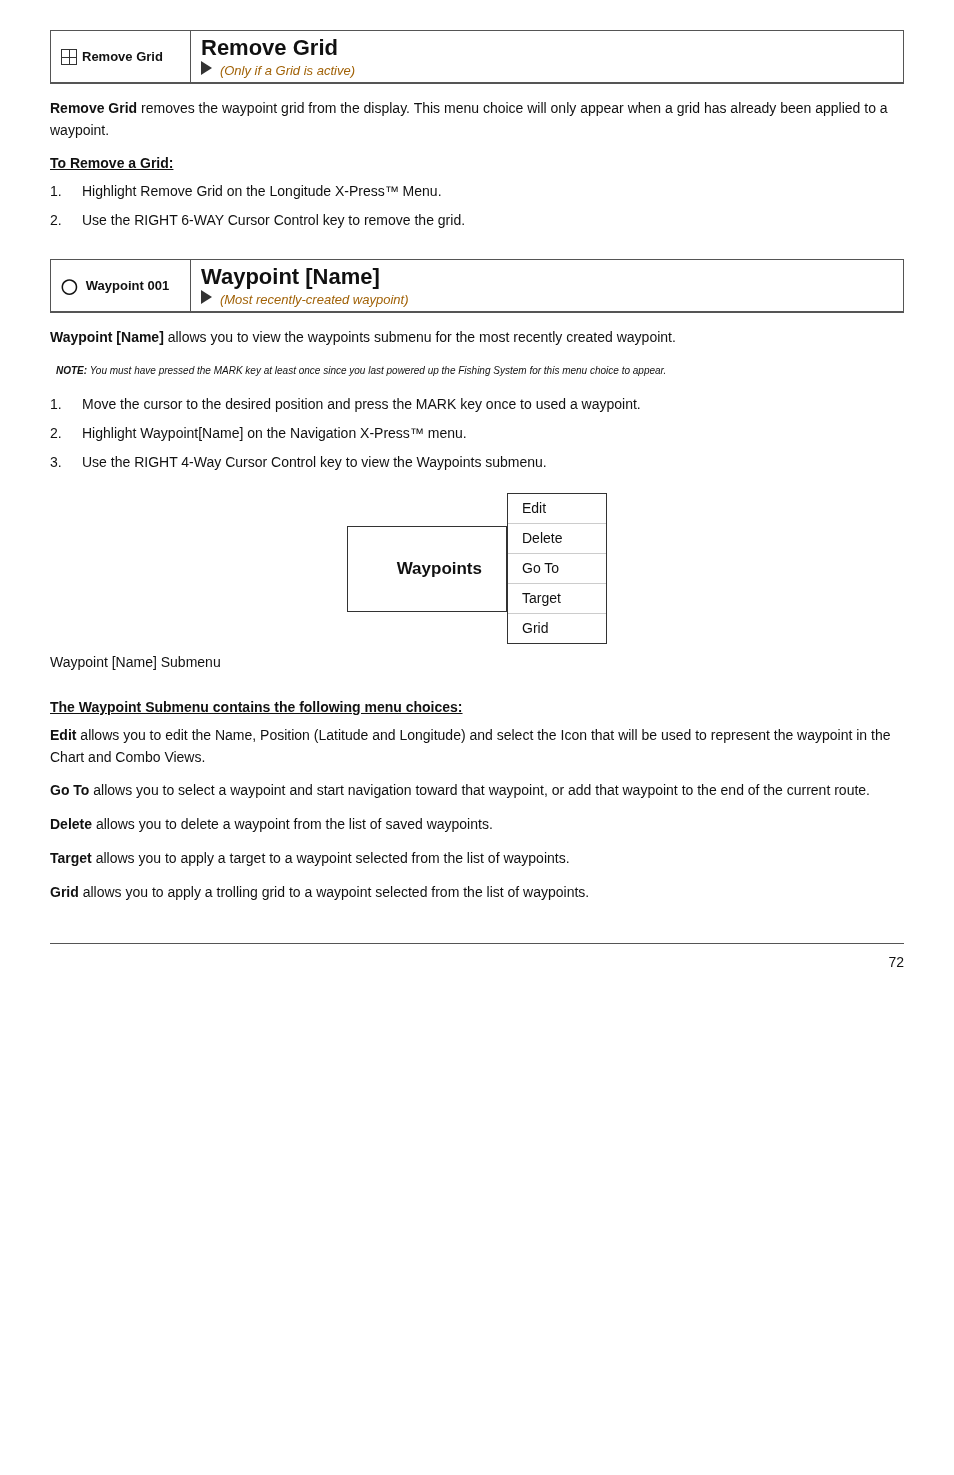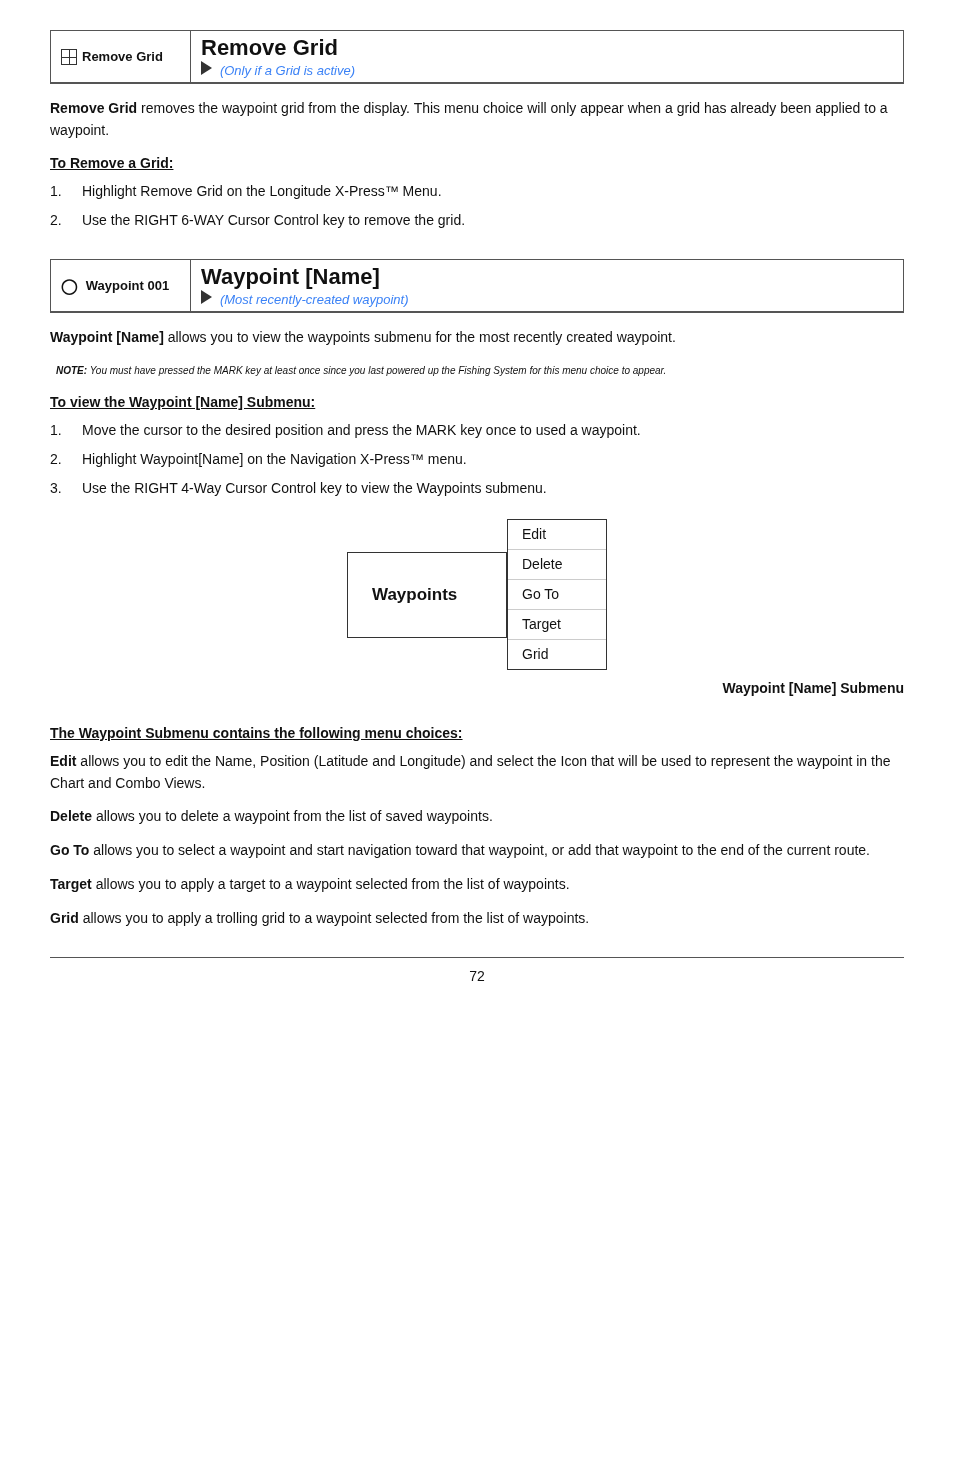--- a/index.html
+++ b/index.html
@@ -70,21 +70,21 @@
       border-left: 11px solid #333;
       margin-right: 4px;
     }
     .menu-title {
       font-size: 22px;
       font-weight: bold;
     }
     .menu-subtitle {
       font-style: italic;
       font-size: 13px;
-      color: #3b82f6;
+      color: #a16207;
       margin-top: 1px;
     }
     .header-divider {
       border: none;
       border-top: 1.5px solid #555;
       margin: 0 0 14px 0;
     }
 
     
     .body-text { font-size: 14px; line-height: 1.55; margin-bottom: 14px; }
@@ -128,54 +128,54 @@
       gap: 0;
     }
     .waypoints-box {
       border: 1.5px solid #333;
       padding: 32px 24px;
       font-size: 17px;
       font-weight: bold;
       min-width: 160px;
       display: flex;
       align-items: center;
-      justify-content: flex-start;
+      justify-content: flex-end;
     }
     .submenu-list {
       border: 1.5px solid #333;
       list-style: none;
       padding: 0;
       margin: 0;
       min-width: 100px;
     }
     .submenu-list li {
       padding: 4px 14px;
       border-bottom: 1px solid #ccc;
       font-size: 14px;
       line-height: 1.5;
     }
     .submenu-list li:last-child { border-bottom: none; }
 
     .diagram-caption {
-      text-align: right;
-      font-weight: bold;
+      text-align: left;
+      font-weight: normal;
       font-size: 14px;
       margin-bottom: 29px;
     }
 
     
     .bottom-section .underline-heading { margin-top: 10px; text-decoration: underline; }
     .bottom-section .body-text { margin-bottom: 12px; }
 
     
     .page-footer {
       border-top: 1.5px solid #555;
-      text-align: center;
+      text-align: right;
       padding-top: 10px;
-      margin-top: 28px;
+      margin-top: 40px;
       font-size: 14px;
     }
   </style>
 </head>
 <body>
 
 <div class="section">
   <div class="menu-header">
     <div class="menu-header-icon">
       <span class="grid-icon"></span>
@@ -232,21 +232,20 @@
 
   <p class="body-text">
     <b>Waypoint [Name]</b>
     <span>allows you to view the waypoints submenu for the most recently created waypoint.</span>
   </p>
 
   <div class="note-box">
     <b>NOTE:</b><span> You must have pressed the MARK key at least once since you last powered up the Fishing System for this menu choice to appear.</span>
   </div>
 
-  <p class="underline-heading">To view the Waypoint [Name] Submenu:</p>
 
   <ol class="num-list">
     <li>
       <span class="num">1.</span>
       <span>Move the cursor to the desired position and press the MARK key once to used a waypoint.</span>
     </li>
     <li>
       <span class="num">2.</span>
       <span>Highlight Waypoint[Name] on the Navigation X-Press™ menu.</span>
     </li>
@@ -273,25 +272,25 @@
 </div>
 
 <div class="bottom-section">
   <p class="underline-heading">The Waypoint Submenu contains the following menu choices:</p>
 
   <p class="body-text">
     <b>Edit</b><span> allows you to edit the Name, Position (Latitude and Longitude) and select the Icon that will be used to represent the waypoint in the Chart and Combo Views.</span>
   </p>
 
   <p class="body-text">
+    <b>Go To</b><span> allows you to select a waypoint and start navigation toward that waypoint, or add that waypoint to the end of the current route.</span>
+  </p>
+
+  <p class="body-text">
     <b>Delete</b><span> allows you to delete a waypoint from the list of saved waypoints.</span>
-  </p>
-
-  <p class="body-text">
-    <b>Go To</b><span> allows you to select a waypoint and start navigation toward that waypoint, or add that waypoint to the end of the current route.</span>
   </p>
 
   <p class="body-text">
     <b>Target</b><span> allows you to apply a target to a waypoint selected from the list of waypoints.</span>
   </p>
 
   <p class="body-text">
     <b>Grid</b><span> allows you to apply a trolling grid to a waypoint selected from the list of waypoints.</span>
   </p>
 </div>

